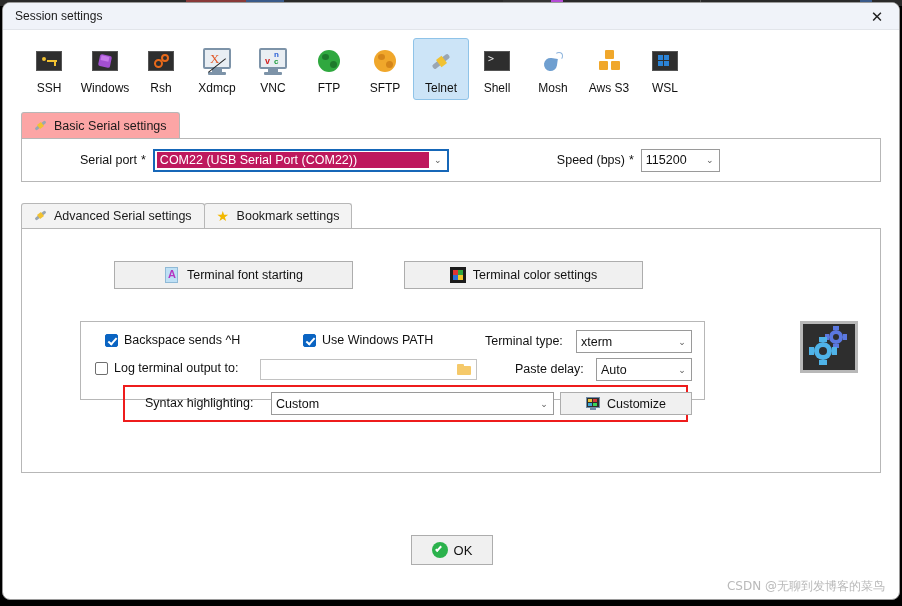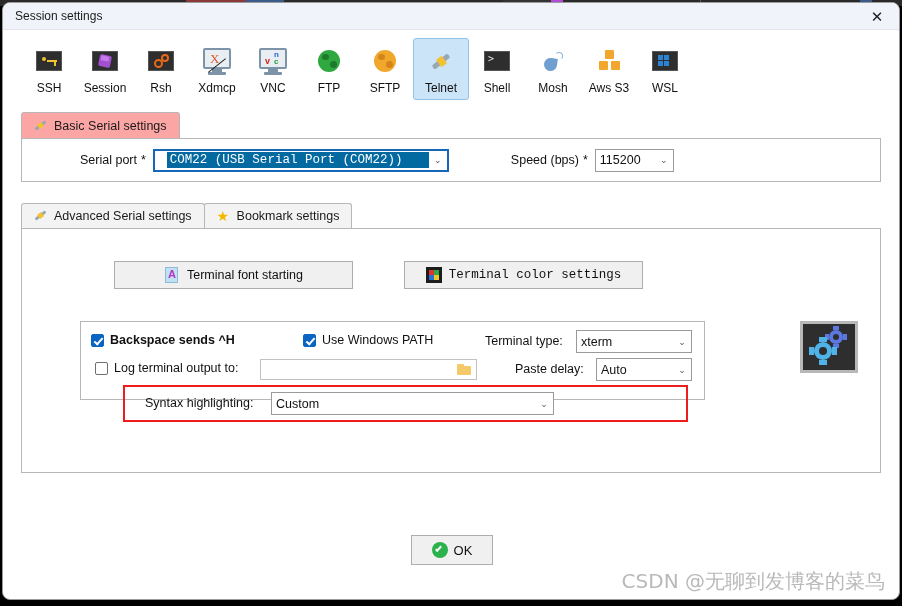--- a/index.html
+++ b/index.html
@@ -165,24 +165,23 @@
   .combo .txt { padding: 0 4px; flex: 1; white-space: nowrap; overflow: hidden; }
   .combo .arrow {
     width: 18px; height: 100%;
     display: flex; align-items: center; justify-content: center;
     color: #5a5a5a; font-size: 9px;
   }
   .combo.focused {
     border: 2px solid #1667b8;
   }
   .combo.focused .txt {
-    background: #0369a1; color: #fff;
+    background: #be185d; color: #fff;
     padding: 1px 3px;
-    margin-left: 12px;
-    font-family: Liberation Mono, monospace;
+    margin-left: 2px;
   }
 
   
   #term-body { height: 245px; position: relative; }
 
   .bigbtn {
     height: 28px;
     border: 1px solid #adadad;
     background: #f0f0f0;
     display: flex; align-items: center; justify-content: center;
@@ -253,21 +252,21 @@
     display: flex; align-items: center; justify-content: center;
     font-size: 13px; color: #111;
     cursor: default;
   }
   .dlgbtn .cic { width: 16px; height: 16px; margin-right: 6px; border-radius: 50%; position: relative; }
 
   
   #watermark {
     position: absolute;
     right: 14px; bottom: 4px;
-    font-size: 20px;
+    font-size: 12px;
     color: #b9b9b9;
     font-family: "DejaVu Sans", sans-serif;
     white-space: nowrap;
   }
 </style>
 </head>
 <body>
 
 <div id="terminal-bg">
   <div id="terminal-line">
@@ -301,21 +300,21 @@
       </div>
       <div class="lbl">SSH</div>
     </div>
 
     <div class="proto">
       <div class="ic">
         <div class="darkbox"></div>
         <div style="position:absolute;left:10px;top:10px;width:12px;height:12px;background:#a24fd0;transform:rotate(12deg);border-radius:2px;"></div>
         <div style="position:absolute;left:12px;top:11px;width:8px;height:5px;background:#c679e8;transform:rotate(12deg);"></div>
       </div>
-      <div class="lbl">Session</div>
+      <div class="lbl">Windows</div>
     </div>
 
     <div class="proto">
       <div class="ic">
         <div class="darkbox"></div>
         <div style="position:absolute;left:16px;top:9px;width:8px;height:8px;border:2px solid #e8691a;border-radius:50%;"></div>
         <div style="position:absolute;left:9px;top:14px;width:9px;height:9px;border:2px solid #e8691a;border-radius:50%;"></div>
       </div>
       <div class="lbl">Rsh</div>
     </div>
@@ -422,21 +421,21 @@
     </div>
 
     <div class="panel-body" id="basic-body">
       <span class="fld-label" style="margin-left:58px;">Serial port</span>
       <span class="req" style="margin-left:4px;font-size:12.5px;">*</span>
       <div class="combo focused" style="width:296px;margin-left:7px;">
         <span class="txt">COM22  (USB Serial Port (COM22))</span>
         <span class="arrow">⌄</span>
       </div>
 
-      <span class="fld-label" style="margin-left:62px;">Speed (bps)</span>
+      <span class="fld-label" style="margin-left:108px;">Speed (bps)</span>
       <span class="req" style="margin-left:4px;font-size:12.5px;">*</span>
       <div class="combo" style="width:79px;margin-left:7px;">
         <span class="txt">115200</span>
         <span class="arrow">⌄</span>
       </div>
     </div>
 
     <div class="panel-tabs" style="margin-top:20px;">
       <div class="ptab">
         <span class="tabic">
@@ -456,34 +455,34 @@
     <div class="panel-body" id="term-body">
 
       <div class="bigbtn" style="position:absolute;left:92px;top:32px;width:239px;">
         <span class="bic">
           <span style="position:absolute;left:1px;top:0;width:13px;height:16px;background:#bfe0f5;border:1px solid #8fb9d6;display:block;"></span>
           <span style="position:absolute;left:4px;top:1px;font-size:11px;color:#b535c0;font-weight:bold;display:block;">A</span>
         </span>
         <span>Terminal font starting</span>
       </div>
 
-      <div class="bigbtn" style="position:absolute;left:382px;top:32px;width:239px;font-family:Liberation Mono, monospace;">
+      <div class="bigbtn" style="position:absolute;left:382px;top:32px;width:239px;">
         <span class="bic">
           <span style="position:absolute;left:0;top:0;width:16px;height:16px;background:#1c1c1c;display:block;"></span>
           <span style="position:absolute;left:3px;top:3px;width:5px;height:5px;background:#e03434;display:block;"></span>
           <span style="position:absolute;left:8px;top:3px;width:5px;height:5px;background:#2fa83f;display:block;"></span>
           <span style="position:absolute;left:3px;top:8px;width:5px;height:5px;background:#2b6fd6;display:block;"></span>
           <span style="position:absolute;left:8px;top:8px;width:5px;height:5px;background:#f0c72b;display:block;"></span>
         </span>
         <span>Terminal color settings</span>
       </div>
 
       <div id="opts-group">
 
-        <div class="chkrow" style="position:absolute;left:10px;top:11px;font-weight:bold;">
+        <div class="chkrow" style="position:absolute;left:24px;top:11px;">
           <span class="chk on"></span>
           <span>Backspace sends ^H</span>
         </div>
 
         <div class="chkrow" style="position:absolute;left:222px;top:11px;">
           <span class="chk on"></span>
           <span>Use Windows PATH</span>
         </div>
 
         <span class="fld-label" style="position:absolute;left:404px;top:12px;">Terminal type:</span>
@@ -511,20 +510,31 @@
           <span class="arrow">⌄</span>
         </div>
 
         
         <div id="redbox"></div>
 
         <span class="fld-label" style="position:absolute;left:64px;top:74px;z-index:3;">Syntax highlighting:</span>
         <div class="combo" style="position:absolute;left:190px;top:70px;width:283px;z-index:3;">
           <span class="txt">Custom</span>
           <span class="arrow">⌄</span>
+        </div>
+        <div class="bigbtn" style="position:absolute;left:479px;top:70px;width:132px;height:23px;z-index:3;">
+          <span class="bic" style="width:14px;height:14px;">
+            <span style="position:absolute;left:0;top:0;width:14px;height:11px;background:#2e2e2e;border:1px solid #6f8ca8;display:block;"></span>
+            <span style="position:absolute;left:2px;top:2px;width:4px;height:3px;background:#e8c53a;display:block;"></span>
+            <span style="position:absolute;left:7px;top:2px;width:4px;height:3px;background:#d63a3a;display:block;"></span>
+            <span style="position:absolute;left:2px;top:6px;width:4px;height:3px;background:#3aa8d6;display:block;"></span>
+            <span style="position:absolute;left:7px;top:6px;width:4px;height:3px;background:#3ad65a;display:block;"></span>
+            <span style="position:absolute;left:4px;top:11px;width:6px;height:2px;background:#6f8ca8;display:block;"></span>
+          </span>
+          <span>Customize</span>
         </div>
       </div>
 
       <div id="gear-icon-box">
         <div style="position:absolute;left:26px;top:6px;width:14px;height:14px;border-radius:50%;background:#5b78e0;"></div>
         <div style="position:absolute;left:30px;top:10px;width:6px;height:6px;border-radius:50%;background:#2e2e2e;"></div>
         <div style="position:absolute;left:30px;top:2px;width:6px;height:4px;background:#5b78e0;"></div>
         <div style="position:absolute;left:30px;top:20px;width:6px;height:4px;background:#5b78e0;"></div>
         <div style="position:absolute;left:22px;top:10px;width:4px;height:6px;background:#5b78e0;"></div>
         <div style="position:absolute;left:40px;top:10px;width:4px;height:6px;background:#5b78e0;"></div>

